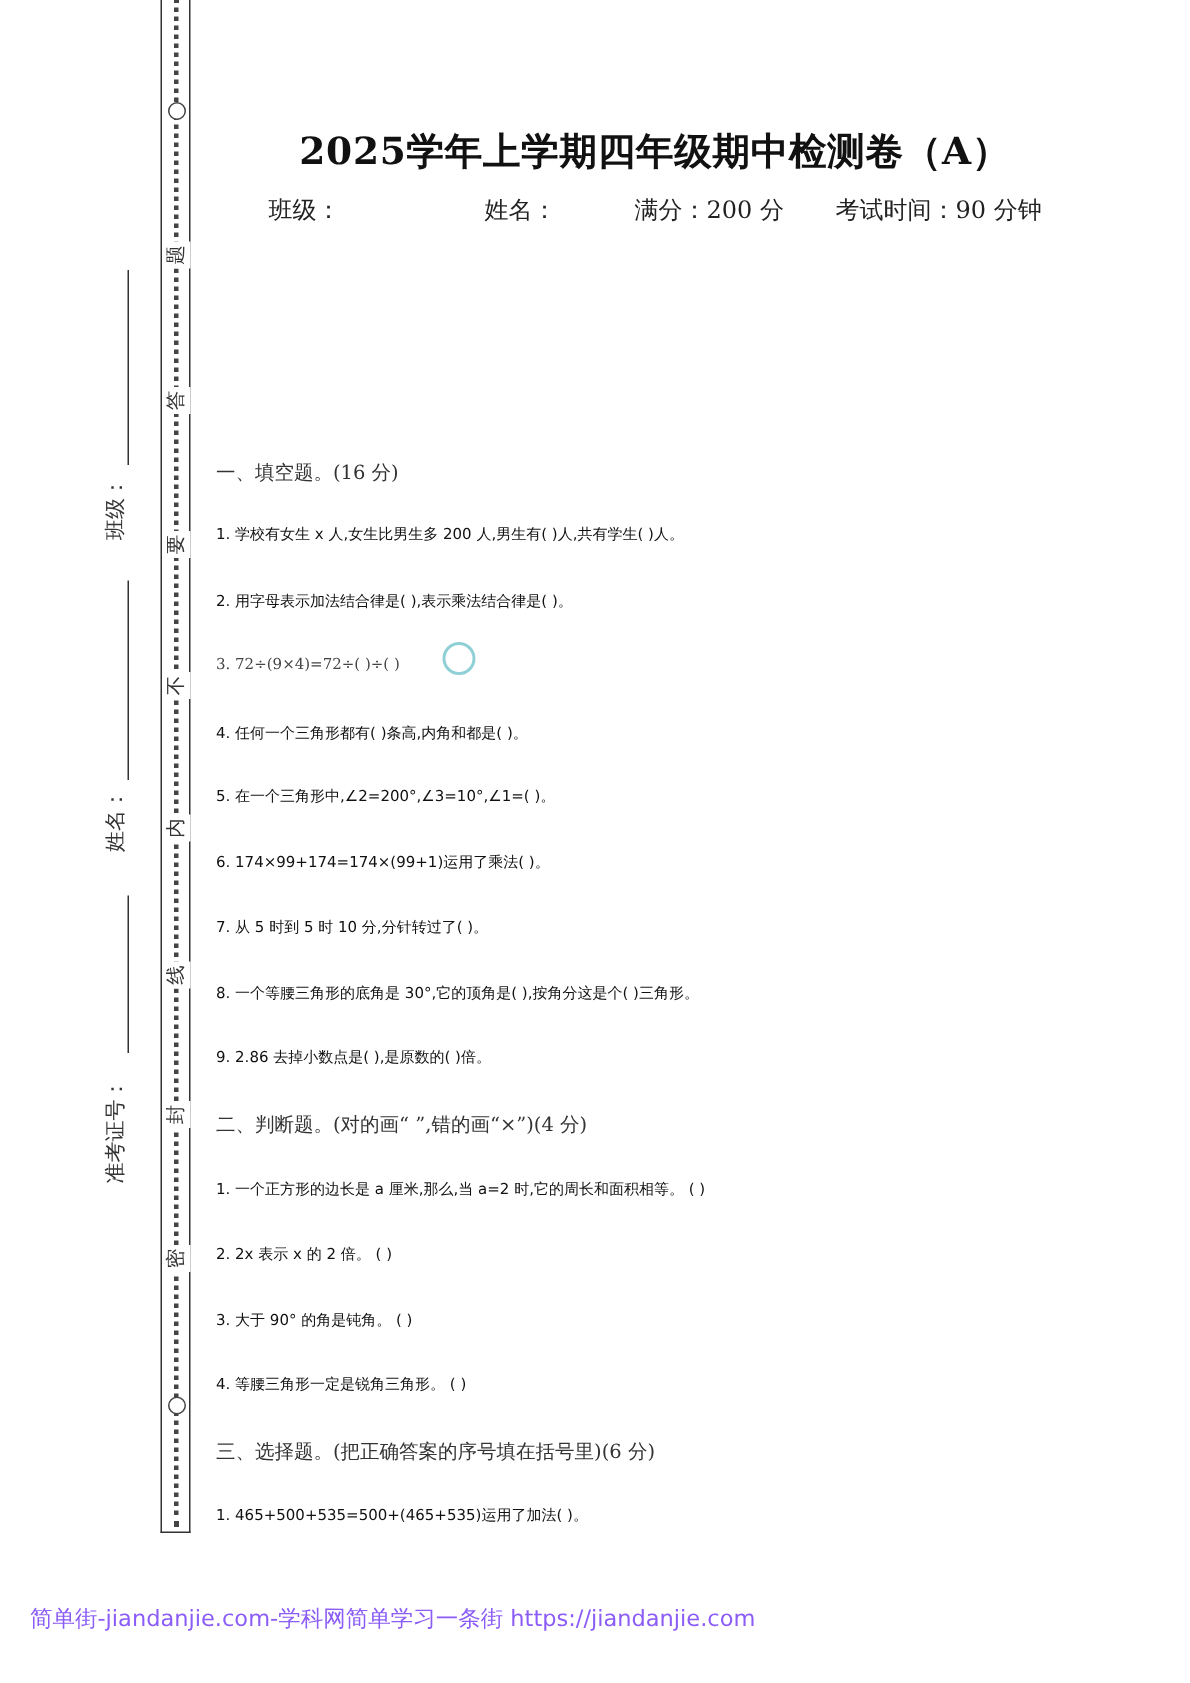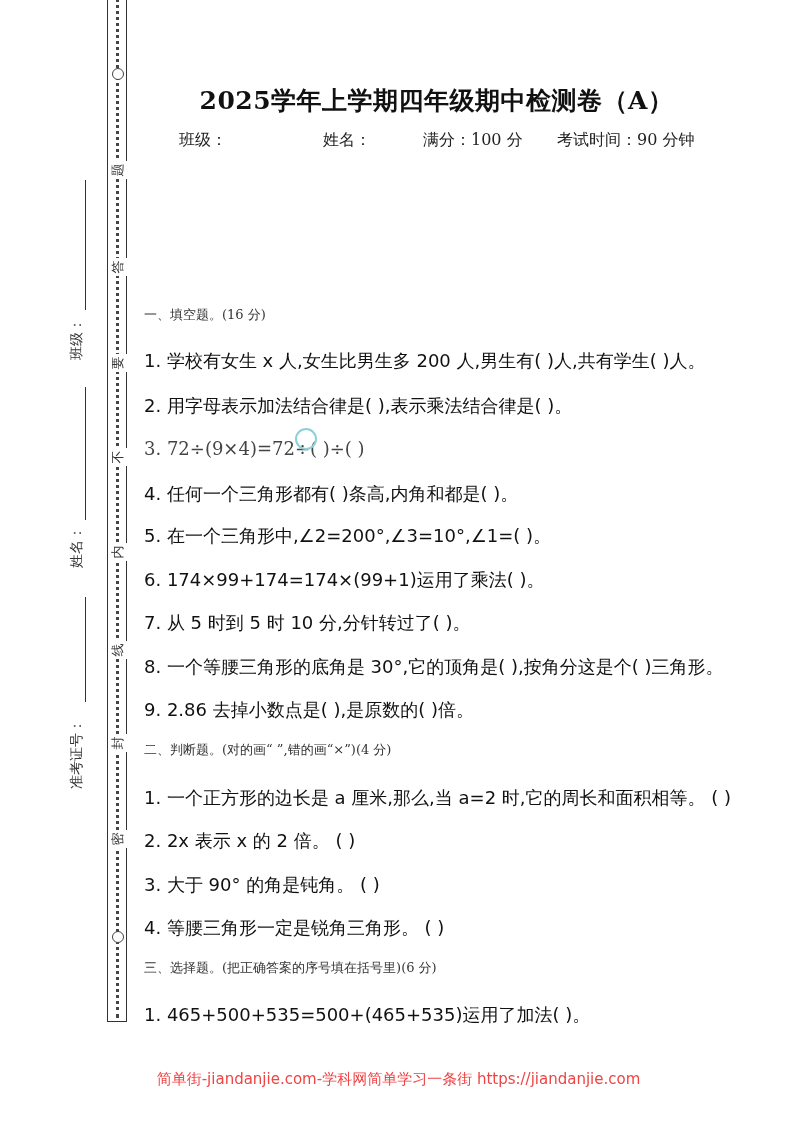--- a/index.html
+++ b/index.html
@@ -22,29 +22,29 @@
   .title { position:absolute; left:0; right:0; top:84px; text-align:center;
            padding-left:80px; font-size:25px; font-weight:bold; letter-spacing:0.5px; }
   .info { position:absolute; top:130px; font-size:16px; color:#222; }
 
   table.score { position:absolute; left:179px; top:164px; border-collapse:collapse; }
   table.score td { border:1px solid #333; width:53px; height:50px; text-align:center;
                    vertical-align:top; padding-top:10px; box-sizing:border-box; }
   table.score td.hdr { font-weight:bold; font-size:13px; color:#111; padding-top:10px; }
   table.score td.q { font-size:9px; color:#666; padding-top:14px; }
 
-  .line { position:absolute; left:144px; font-size:18px; white-space:nowrap; color:#111; }
+  .line { position:absolute; left:144px; font-size:10px; white-space:nowrap; color:#111; }
   .section { font-family:"DejaVu Serif", serif; color:#333; font-size:13px; }
   .num { font-family:"DejaVu Serif", serif; color:#444; }
 
   .cursor-ring { position:absolute; left:295px; top:428px; width:22px; height:22px;
                  border:2px solid #8fd0d6; border-radius:50%; box-sizing:border-box; }
 
-  .footer { position:absolute; left:0; right:0; top:1070px; text-align:center;
-            font-size:15px; color:#ef4444; padding-left:4px; }
+  .footer { position:absolute; left:0; right:0; top:1070px; 
+            font-size:15px; color:#8b5cf6; padding-left:20px; }
 </style>
 </head>
 <body>
 
 <div class="strip">
   <div class="strip-dots" style="top:0;height:1020px;"></div>
   <div class="strip-circle" style="top:70px;"></div>
   <div class="strip-char" style="top:163px;">题</div>
   <div class="strip-char" style="top:260px;">答</div>
   <div class="strip-char" style="top:356px;">要</div>
@@ -65,21 +65,21 @@
   <div class="side-text serif" style="left:56px;top:538px;font-size:14px;color:#333;">姓名：</div>
 </div>
 <div>
   <div class="side-line" style="top:597px;height:105px;"></div>
   <div class="side-text serif" style="left:42px;top:745px;font-size:14px;color:#333;">准考证号：</div>
 </div>
 
 <div class="title serif">2025学年上学期四年级期中检测卷（A）</div>
 <div class="info serif" style="left:179px;">班级：</div>
 <div class="info serif" style="left:323px;">姓名：</div>
-<div class="info serif" style="left:423px;">满分：100 分</div>
+<div class="info serif" style="left:423px;">满分：200 分</div>
 <div class="info serif" style="left:557px;">考试时间：90 分钟</div>
 
 <table class="score">
   <tbody>
 </tbody>
   </table>
 
 <div class="line section" style="top:306px;">一、填空题。(16 分)</div>
 <div class="line" style="top:349px;">1.  学校有女生 x 人,女生比男生多 200 人,男生有(      )人,共有学生(      )人。</div>
 <div class="line" style="top:394px;">2. 用字母表示加法结合律是(                  ),表示乘法结合律是(                   )。</div>

